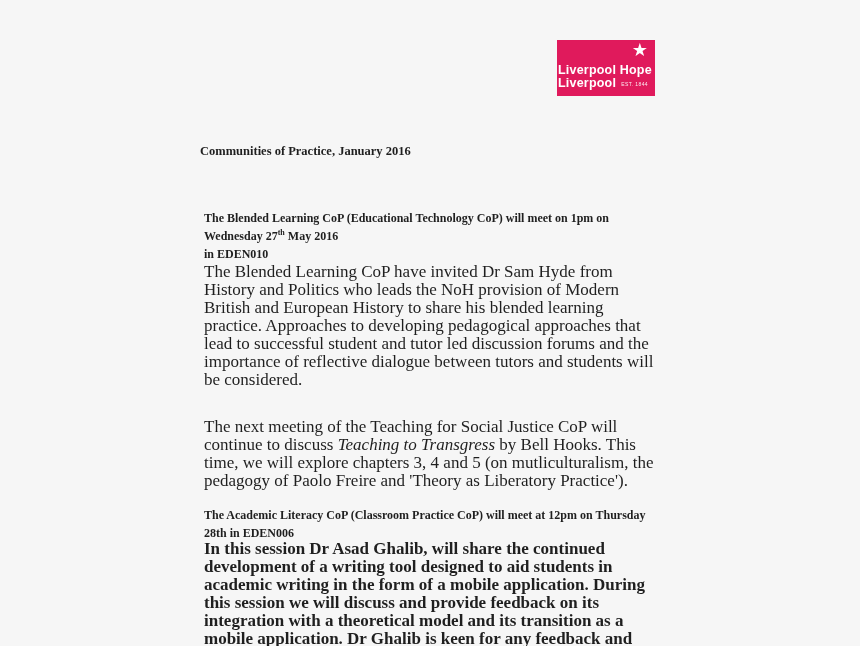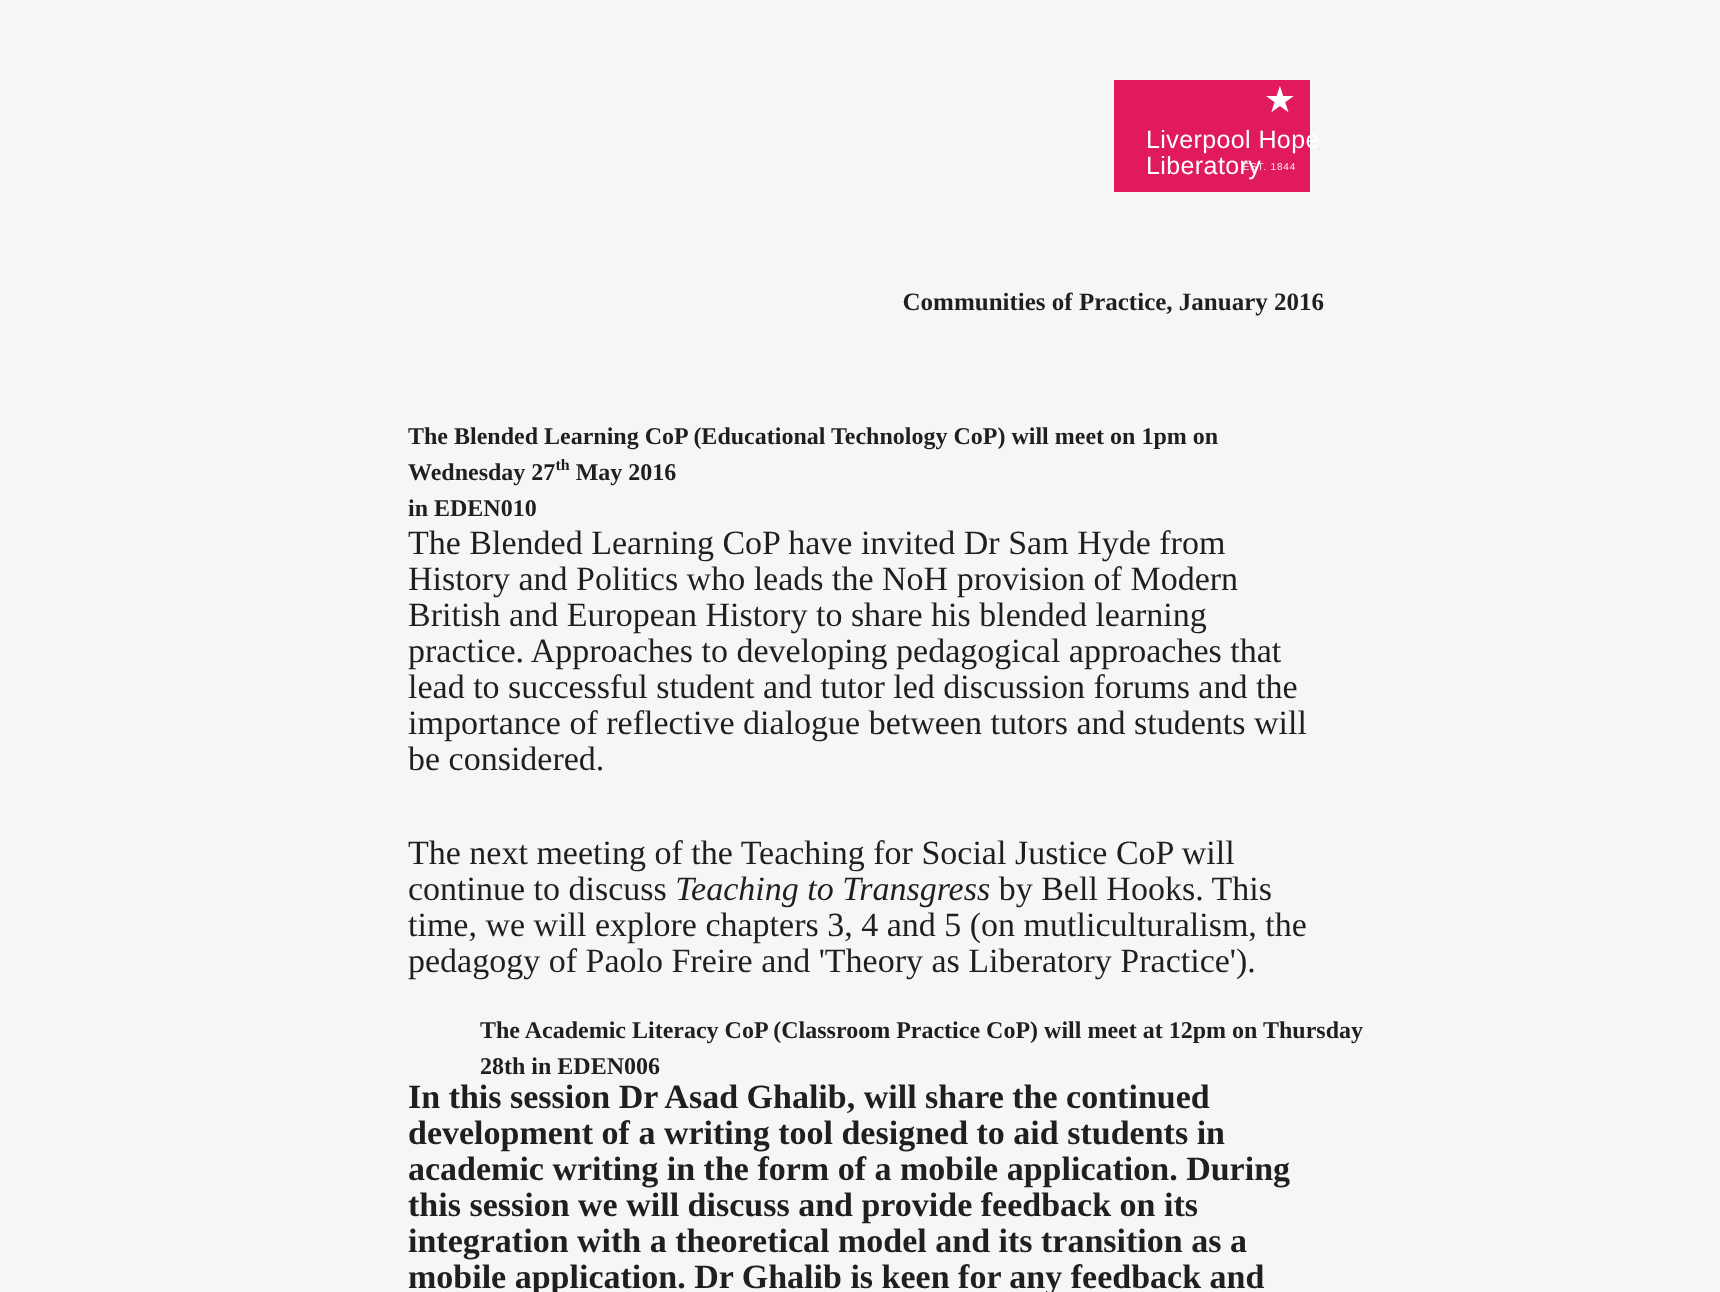--- a/index.html
+++ b/index.html
@@ -17,60 +17,60 @@
     width:98px; height:56px;
     background:#e01a5c;
     color:#ffffff;
     font-family:"Liberation Sans", sans-serif;
   }
   .logo-star {
     position:absolute; top:0px; right:7px;
     font-size:18px; line-height:20px; color:#ffffff;
   }
   .logo-text {
-    position:absolute; left:16px; bottom:6px;
-    font-weight:normal; font-size:12.5px; line-height:13px;
+    position:absolute; left:1px; bottom:6px;
+    font-weight:bold; font-size:12.5px; line-height:13px;
     letter-spacing:0.2px; white-space:nowrap;
   }
   .logo-est {
     position:absolute; right:7px; bottom:9px;
     font-size:5px; letter-spacing:0.4px; opacity:0.9;
   }
   
   .doc-title {
-    position:absolute; top:144px; left:210px; width:452px;
-    text-align:right; font-weight:bold; font-size:12.5px;
+    position:absolute; top:144px; left:200px; width:452px;
+    text-align:left; font-weight:bold; font-size:12.5px;
   }
   .heading {
     position:absolute; left:204px; width:460px;
     font-weight:bold; font-size:12px; line-height:18px;
   }
   .body-text {
     position:absolute; left:204px; width:452px;
     font-size:17px; line-height:18px;
   }
   .sup { font-size:8px; vertical-align:super; line-height:0; }
   .italic { font-style:italic; }
   .h1 { top:209px; }
   .p1 { top:263px; }
   .h2 { top:368px; }
   .p2 { top:418px;font-family:Liberation Serif, serif; }
-  .h3 { top:506px;margin-left:36px; }
+  .h3 { top:506px; }
   .p3 { top:540px;font-weight:bold; }
 </style>
 </head>
 <body>
 
 <div class="page">
 
   <div class="logo">
     <span class="logo-star">★</span>
     <div class="logo-text">
       <div>Liverpool Hope</div>
-      <div>Liberatory</div>
+      <div>Liverpool</div>
     </div>
     <span class="logo-est">EST. 1844</span>
   </div>
 
   <div class="doc-title">Communities of Practice, January 2016</div>
 
   <div class="heading h1">
     <span>The Blended Learning CoP (Educational Technology CoP) will meet on 1pm on Wednesday 27</span><span class="sup">th</span><span> May 2016</span>
     <br>
     <span>in EDEN010</span>

